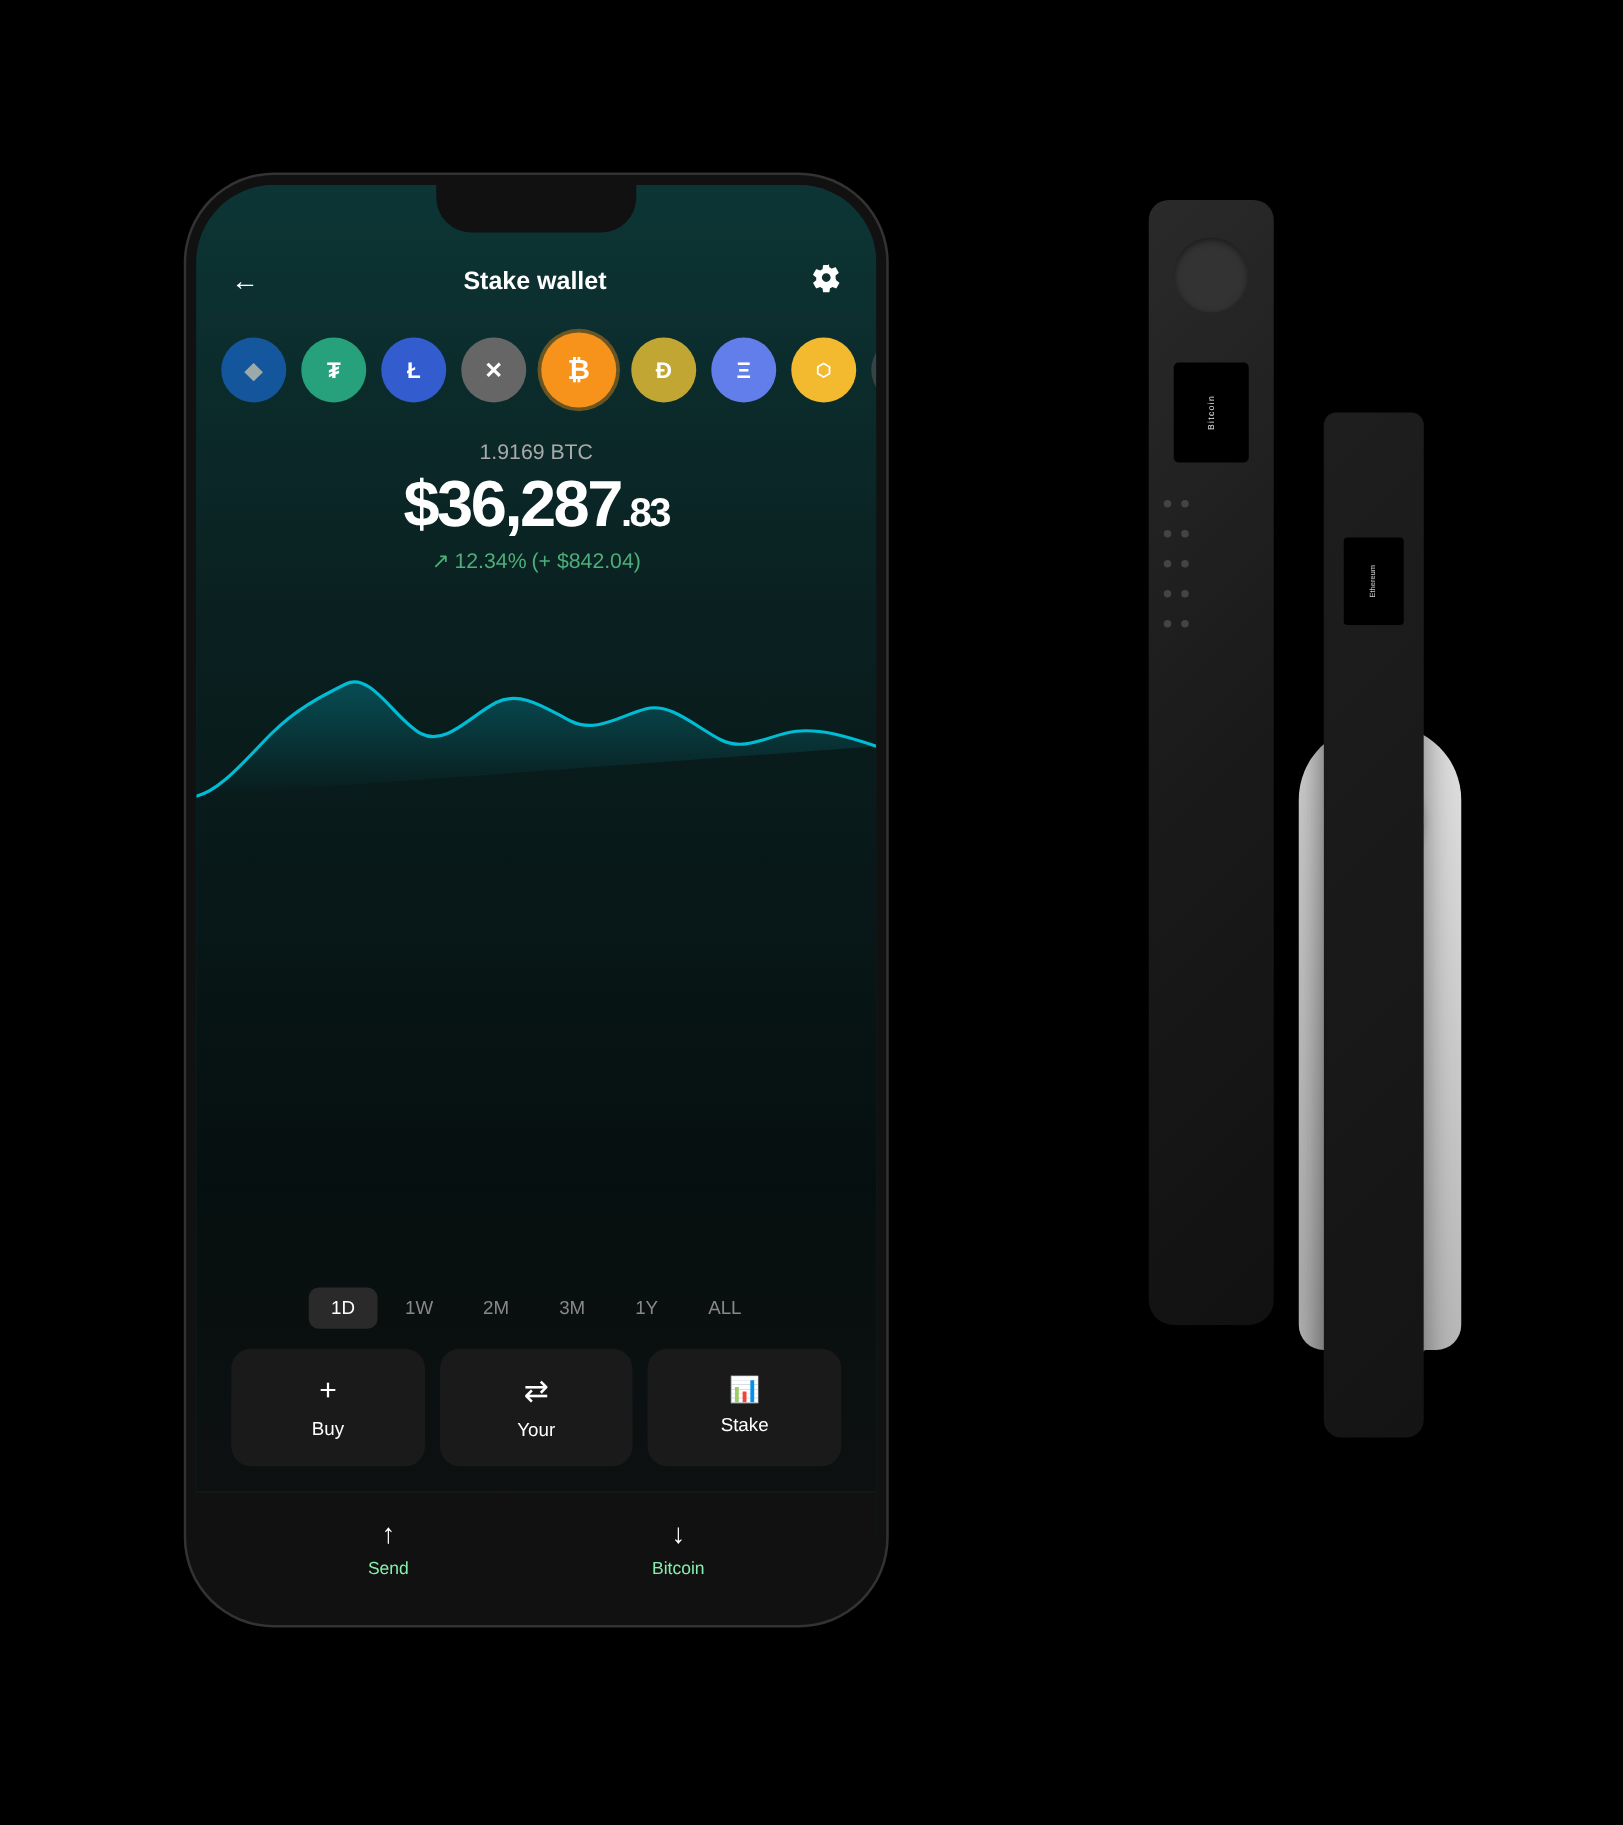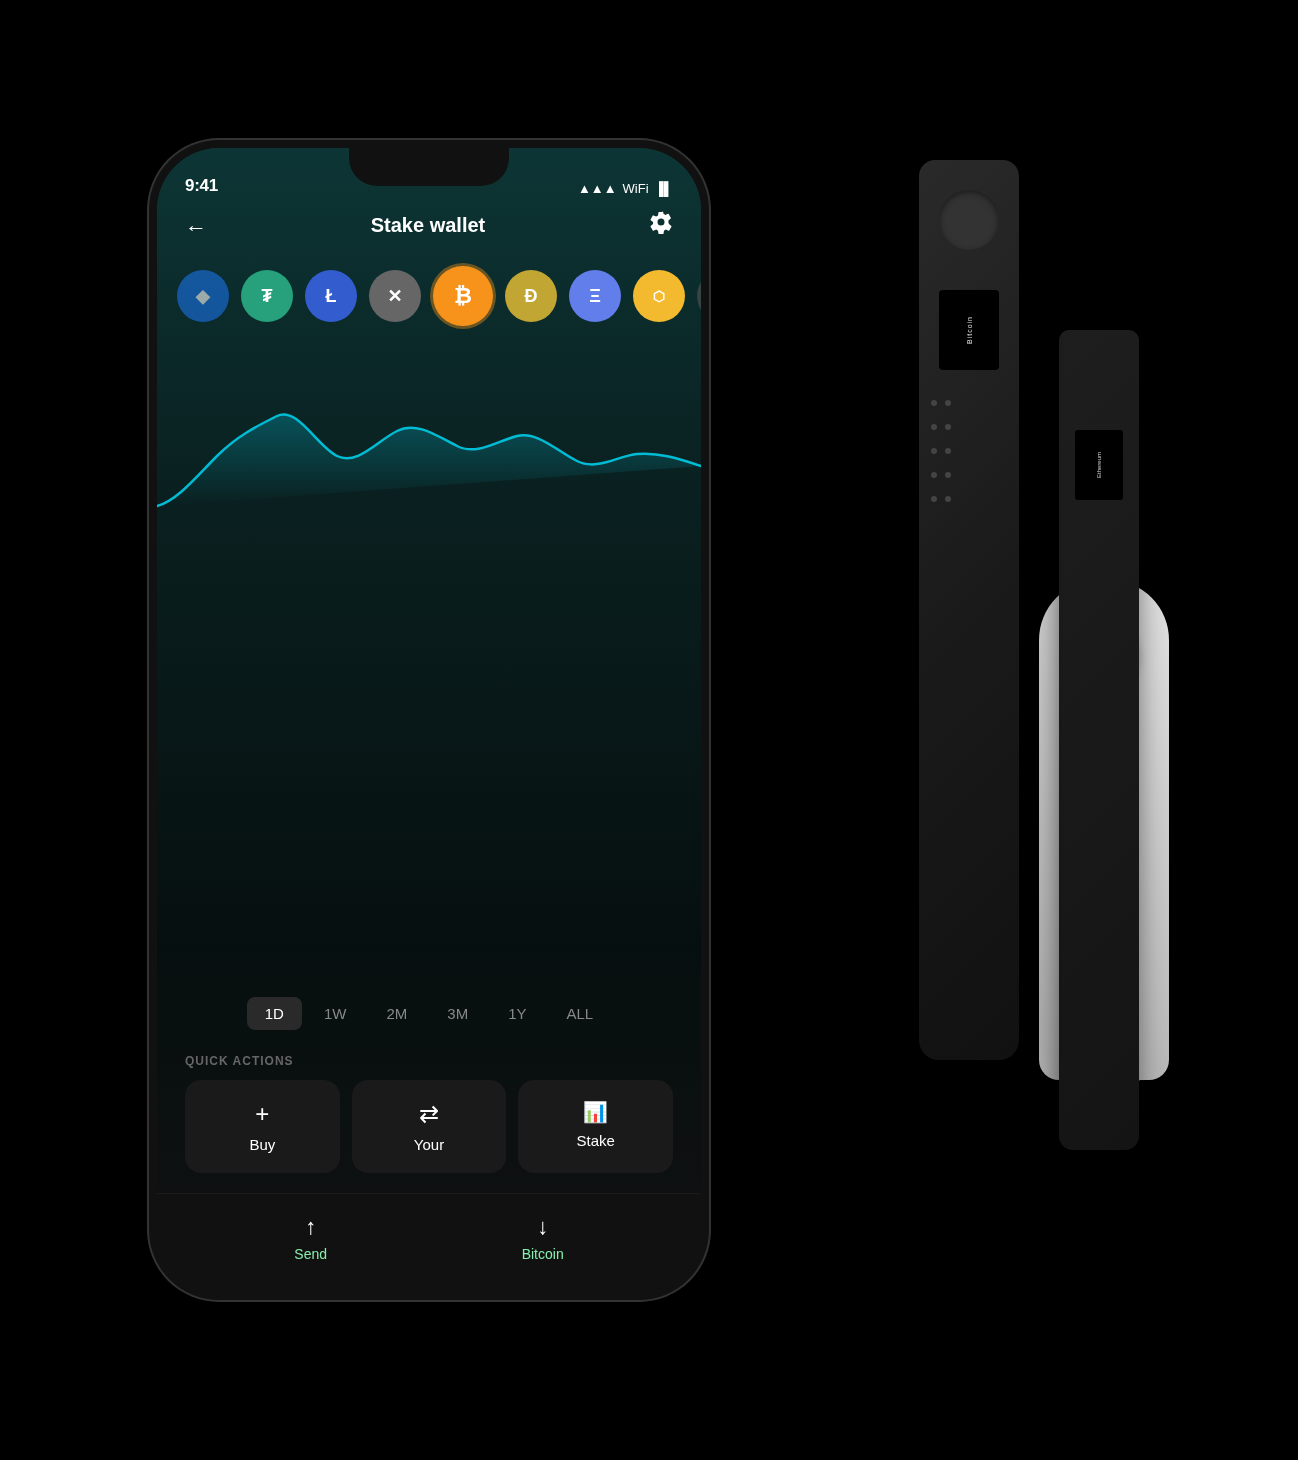--- a/index.html
+++ b/index.html
@@ -394,28 +394,20 @@
 
 <div class="scene">
 
   <div class="phone">
 
     <div class="phone-inner">
       <div class="notch"></div>
 
       <div class="screen-content">
 
-        <div class="status-bar">
-          <span class="status-time">9:41</span>
-          <div class="status-icons">
-            <span>▲▲▲</span>
-            <span>WiFi</span>
-            <span>▐▌</span>
-          </div>
-        </div>
 
         <div class="header">
           <span class="header-back">←</span>
           <span class="header-title">Stake wallet</span>
           <span class="header-settings">
             <svg class="gear-svg" viewBox="0 0 24 24">
               <path d="M12 15.5A3.5 3.5 0 018.5 12 3.5 3.5 0 0112 8.5a3.5 3.5 0 013.5 3.5 3.5 3.5 0 01-3.5 3.5m7.43-2.92c.04-.36.07-.74.07-1.08 0-.34-.03-.73-.07-1.08l2.32-1.82c.21-.16.27-.46.13-.7l-2.2-3.81c-.13-.24-.42-.33-.66-.24l-2.74 1.1c-.57-.44-1.18-.81-1.85-1.09l-.42-2.91A.558.558 0 0014 2h-4c-.28 0-.52.2-.56.47l-.42 2.91c-.67.28-1.28.65-1.85 1.09L4.43 5.38c-.24-.09-.53 0-.66.24l-2.2 3.81c-.14.24-.08.54.13.7l2.32 1.82c-.04.35-.07.73-.07 1.08 0 .35.03.72.07 1.08l-2.32 1.82c-.21.16-.27.46-.13.7l2.2 3.81c.13.24.42.33.66.24l2.74-1.1c.57.44 1.18.81 1.85 1.09l.42 2.91c.04.27.28.47.56.47h4c.28 0 .52-.2.56-.47l.42-2.91c.67-.28 1.28-.65 1.85-1.09l2.74 1.1c.24.09.53 0 .66-.24l2.2-3.81c.14-.24.08-.54-.13-.7l-2.32-1.82z"></path>
             </svg>
           </span>
         </div>
@@ -443,20 +435,31 @@
             <span>Ξ</span>
           </div>
           <div class="coin" style="background:#f3ba2f;">
             <span style="font-size:14px;">⬡</span>
           </div>
           <div class="coin coin-partial" style="background:#555;">
             
           </div>
         </div>
 
+        <div class="balance-section">
+          <div class="balance-btc">1.9169 BTC</div>
+          <div class="balance-usd">
+            <span>$36,287</span><span class="cents">.83</span>
+          </div>
+          <div class="balance-change">
+            <span>↗</span>
+            <span>12.34%</span>
+            <span>(+ $842.04)</span>
+          </div>
+        </div>
 
         <div class="chart-container">
           <svg class="chart-svg" viewBox="0 0 544 200" preserveAspectRatio="none">
             <defs>
               <linearGradient id="chartGrad" x1="0" y1="0" x2="0" y2="1">
                 <stop offset="0%" stop-color="#00bcd4" stop-opacity="0.3"></stop>
                 <stop offset="100%" stop-color="#00bcd4" stop-opacity="0"></stop>
               </linearGradient>
             </defs>
             <path d="M0,160 C20,155 40,130 60,110 C80,90 100,80 120,70 C140,60 160,100 180,110 C200,120 220,95 240,85 C260,75 280,90 300,100 C320,110 340,95 360,90 C380,85 400,105 420,115 C440,125 460,110 480,108 C500,106 520,112 544,120" fill="url(#chartGrad)" stroke="none"></path>
@@ -466,21 +469,20 @@
 
         <div class="time-filters">
           <button class="time-btn active">1D</button>
           <button class="time-btn">1W</button>
           <button class="time-btn">2M</button>
           <button class="time-btn">3M</button>
           <button class="time-btn">1Y</button>
           <button class="time-btn">ALL</button>
         </div>
 
-        <div class="quick-actions-label">QUICK ACTIONS</div>
         <div class="quick-actions-row">
           <div class="action-btn">
             <span class="action-icon">+</span>
             <span class="action-label">Buy</span>
           </div>
           <div class="action-btn">
             <span class="action-icon">⇄</span>
             <span class="action-label">Your</span>
           </div>
           <div class="action-btn">

